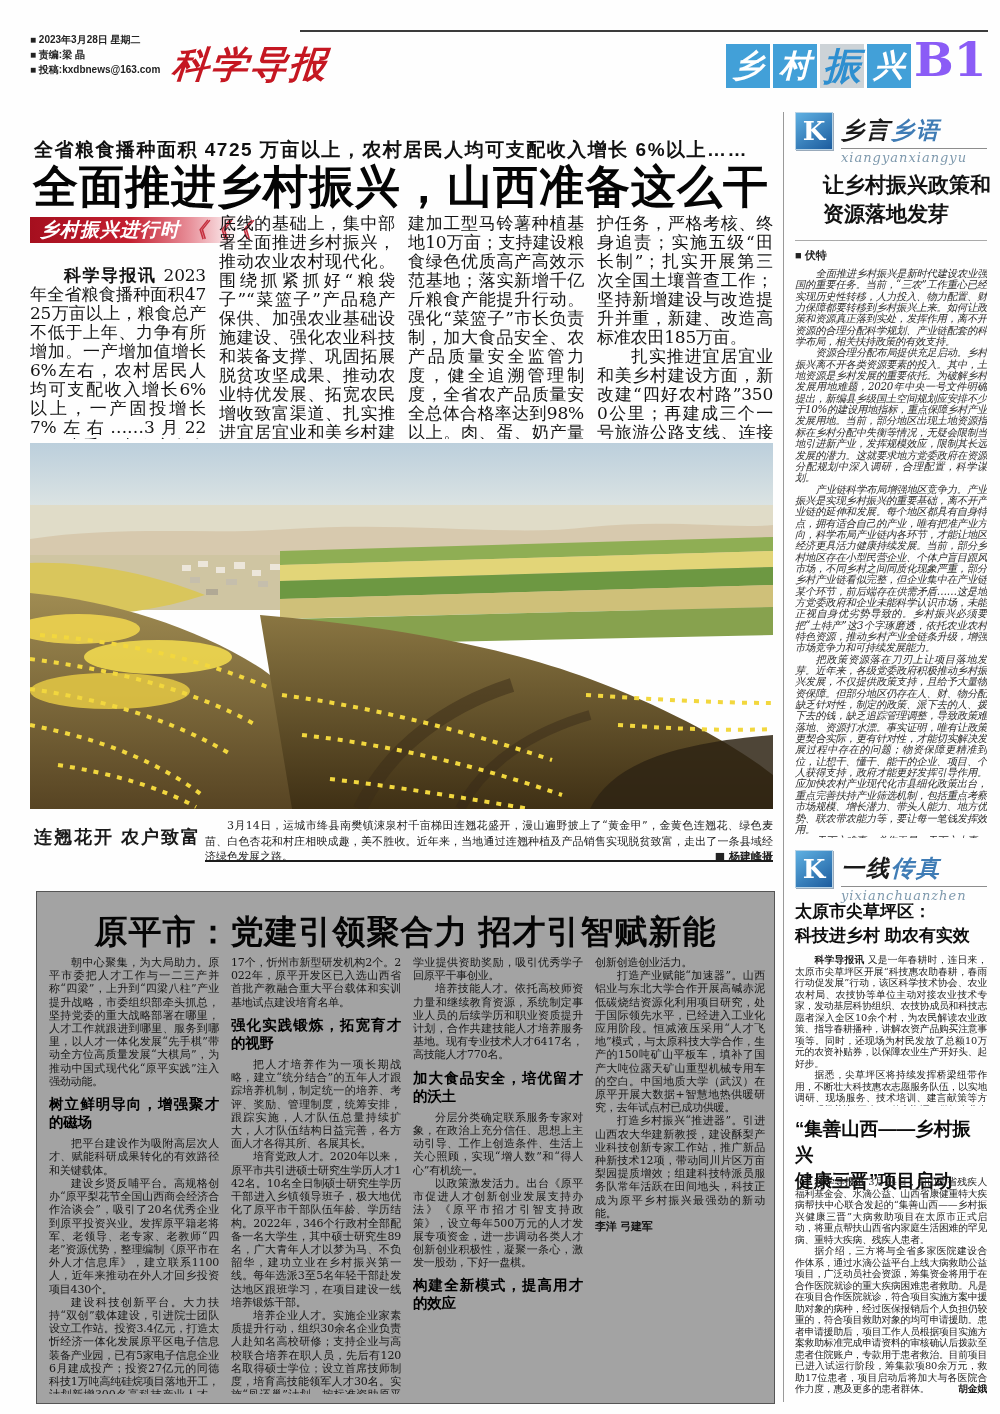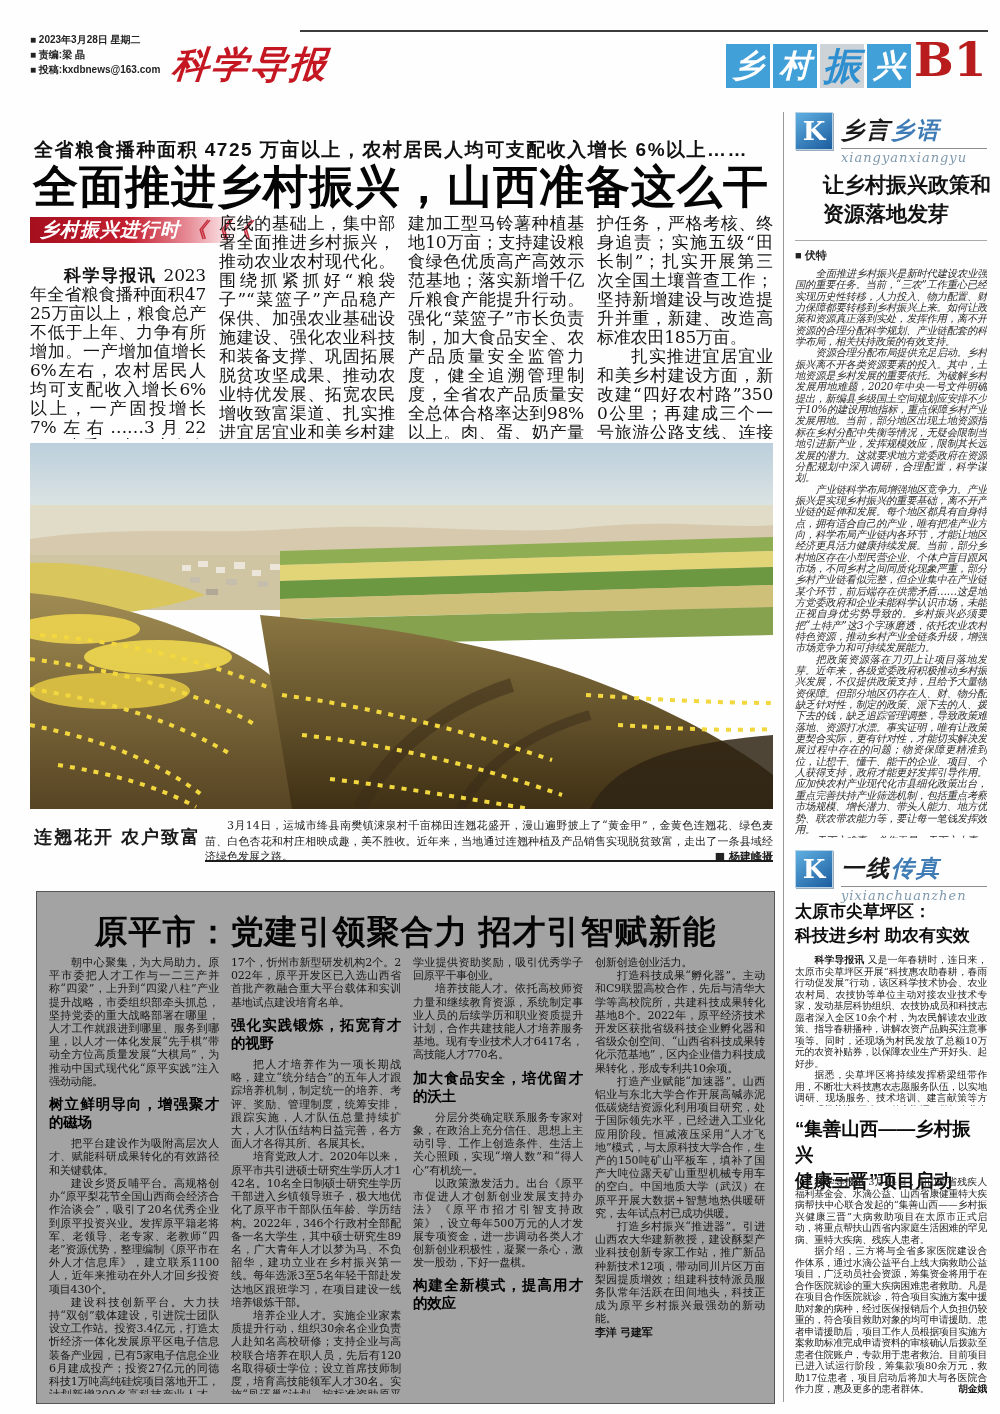--- a/index.html
+++ b/index.html
@@ -8,21 +8,21 @@
   .abs{position:absolute;}
   
   .pubinfo{font:bold 10px/15px "Liberation Sans",sans-serif;color:#222;}
   .masthead{font-style:italic;font-weight:bold;font-size:37px;color:#c51722;
             font-family:"DejaVu Serif",serif;transform:skewX(-5deg);letter-spacing:2px;}
   .hrule{border-top:2px solid #3c3c3c;}
   .secboxes{display:flex;gap:3px;}
   .secbox{width:44px;height:44px;background:#42a0d8;color:#fff;display:flex;align-items:center;
           justify-content:center;font:bold italic 31px "DejaVu Serif",serif;}
   .secbox.alt{background:#cdd3d7;color:#2e8fd0;font-size:38px;}
-  .pagenum{font:bold 47px "DejaVu Serif",serif;color:#b91c1c;}
+  .pagenum{font:bold 47px "DejaVu Serif",serif;color:#8b5cf6;}
   
   .kicker{font:bold 19px "Liberation Sans",sans-serif;letter-spacing:1.5px;color:#111;}
   .headline{font:900 45px/1.08 "Liberation Sans",sans-serif;letter-spacing:1px;color:#050505;}
   .badge{display:flex;align-items:center;height:26px;padding-left:10px;
          background:linear-gradient(90deg,#a50f1e 0%,#c41f30 45%,#e8909a 72%,#ffffff 94%);
          font:bold italic 19px "Liberation Sans",sans-serif;color:#fff;letter-spacing:1px;}
   .badge .chev{color:#c5303f;margin-left:6px;font-size:21px;}
   .coltext{font-size:17px;line-height:19px;text-align:justify;word-break:break-all;
            letter-spacing:-0.2px;color:#141414;overflow:hidden;}
   .coltext p{margin:0;text-indent:2em;}
@@ -199,21 +199,20 @@
       <p style="text-indent:0">学业提供资助奖励，吸引优秀学子回原平干事创业。</p>
       <p>培养技能人才。依托高校师资力量和继续教育资源，系统制定事业人员的后续学历和职业资质提升计划，合作共建技能人才培养服务基地。现有专业技术人才6417名，高技能人才770名。</p>
       <h4>加大食品安全，培优留才的沃土</h4>
       <p>分层分类确定联系服务专家对象，在政治上充分信任、思想上主动引导、工作上创造条件、生活上关心照顾，实现“增人数”和“得人心”有机统一。</p>
       <p>以政策激发活力。出台《原平市促进人才创新创业发展支持办法》《原平市招才引智支持政策》，设立每年500万元的人才发展专项资金，进一步调动各类人才创新创业积极性，凝聚一条心，激发一股劲，下好一盘棋。</p>
       <h4>构建全新模式，提高用才的效应</h4>
 
     </div>
     <div class="abs bcol" style="left:558px;top:64px;width:170px;height:438px">
       <p style="text-indent:0">创新创造创业活力。</p>
-      <p>打造科技成果“孵化器”。主动和C9联盟高校合作，先后与清华大学等高校院所，共建科技成果转化基地8个。2022年，原平经济技术开发区获批省级科技企业孵化器和省级众创空间、“山西省科技成果转化示范基地”，区内企业借力科技成果转化，形成专利共10余项。</p>
       <p>打造产业赋能“加速器”。山西铝业与东北大学合作开展高碱赤泥低碳烧结资源化利用项目研究，处于国际领先水平，已经进入工业化应用阶段。恒减液压采用“人才飞地”模式，与太原科技大学合作，生产的150吨矿山平板车，填补了国产大吨位露天矿山重型机械专用车的空白。中国地质大学（武汉）在原平开展大数据+智慧地热供暖研究，去年试点村已成功供暖。</p>
       <p>打造乡村振兴“推进器”。引进山西农大华建新教授，建设酥梨产业科技创新专家工作站，推广新品种新技术12项，带动同川片区万亩梨园提质增效；组建科技特派员服务队常年活跃在田间地头，科技正成为原平乡村振兴最强劲的新动能。</p>
       <p class="author-r">李洋 弓建军</p>
     </div>
   </div>
 
   <div class="abs vdiv" style="left:783px;top:112px;height:1290px"></div>
 
   <div class="abs" style="left:795px;top:112px;width:192px">
     <div class="sechead">

